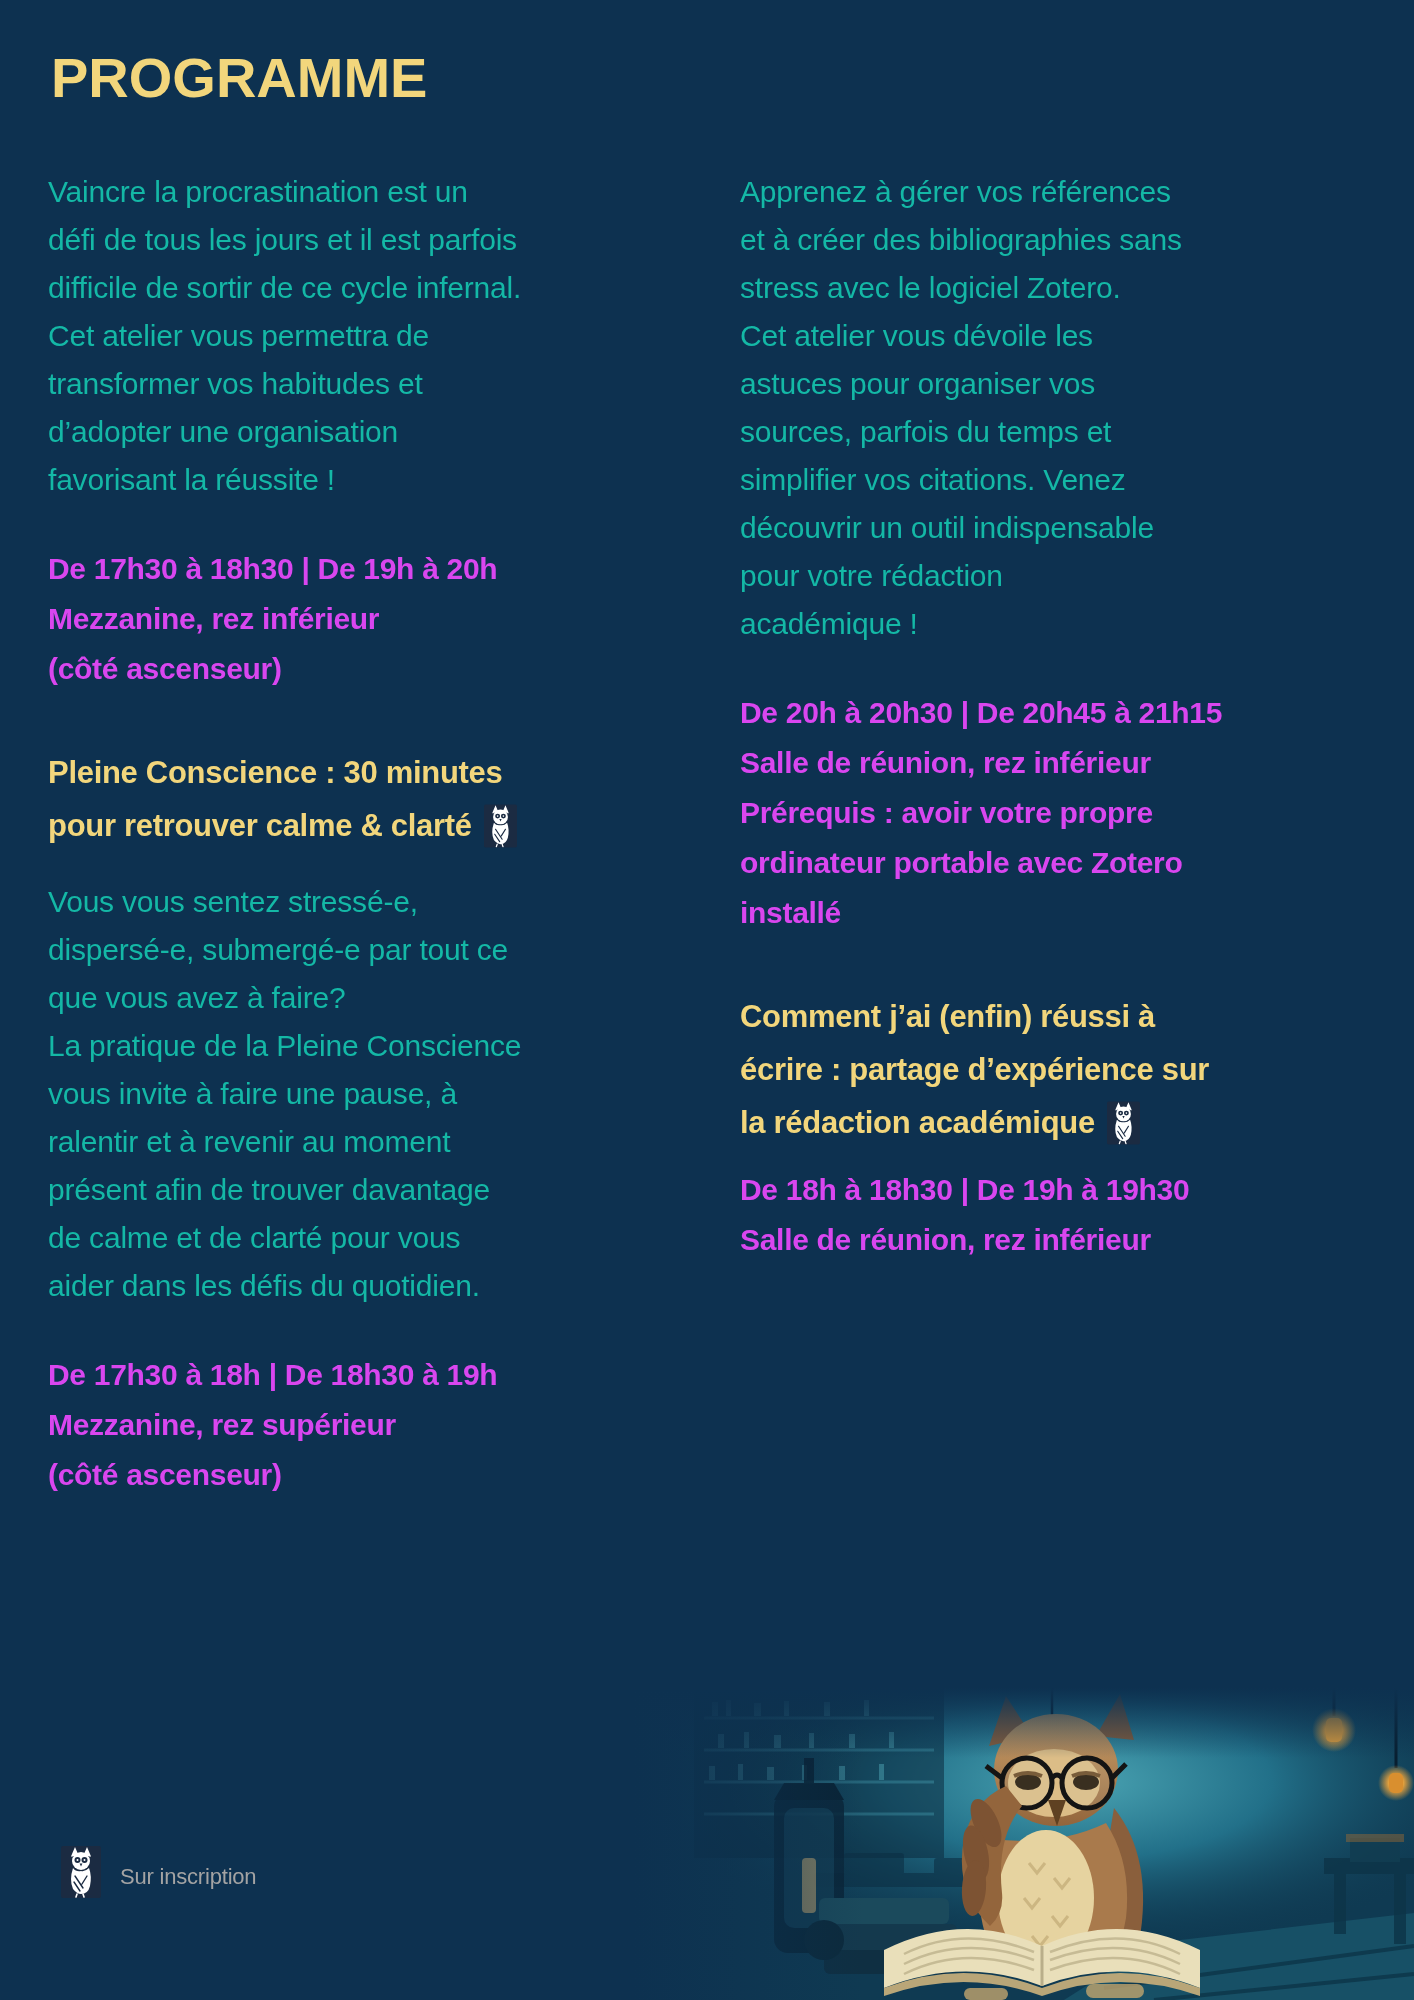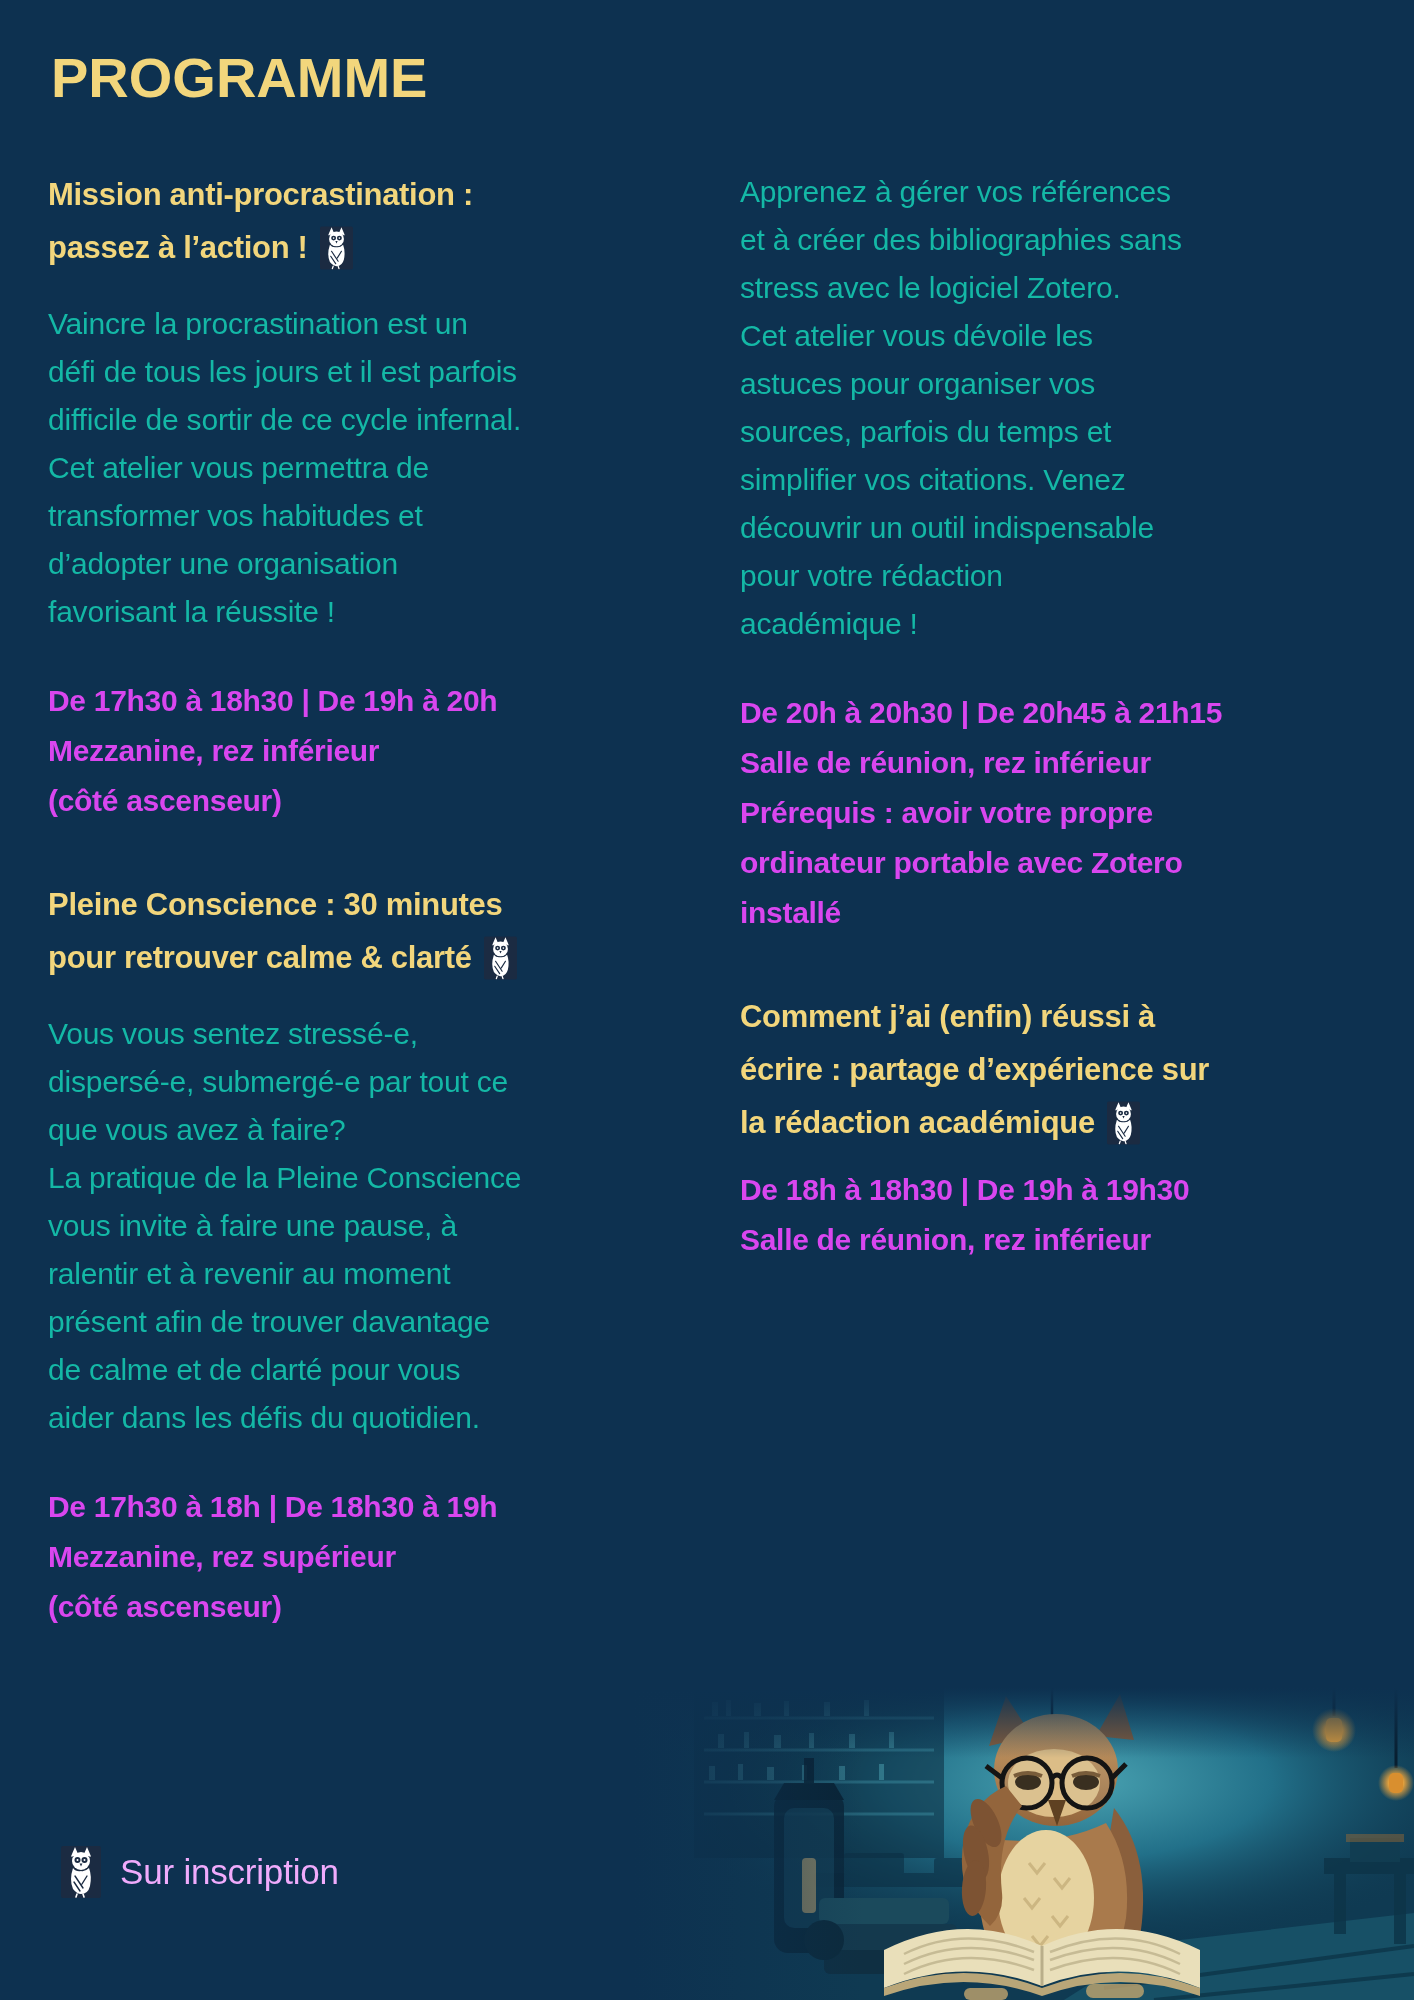--- a/index.html
+++ b/index.html
@@ -42,21 +42,21 @@
   .col-right .workshop + .workshop .ws-title{margin-bottom:16px;}
   .col-right .workshop + .workshop .ws-desc{margin-bottom:26px;}
 
   .owl{display:inline-block;vertical-align:-12px;margin-left:12px;}
   .owl-inline{width:33px;height:44px;}
   .owl-footer{width:46px;height:52px;margin:0 16px 0 0;vertical-align:-14px;}
   .owl-bg{fill:#1b2b42;}
 
   .footer{
     position:absolute;left:58px;top:1846px;
-    font-size:35px;color:#f0abfc;letter-spacing:-0.2px;
+    font-size:22px;color:#a3a3a3;letter-spacing:-0.2px;
   }
   .footer .txt{vertical-align:baseline;}
 
   .illustration{
     position:absolute;right:0;bottom:0;width:780px;height:312px;
   }
   .illustration svg{display:block;}
 </style>
 </head>
 <body>
@@ -88,24 +88,20 @@
     </symbol>
   </defs>
 </svg>
 
 <div class="poster">
 
   <h1 class="title">PROGRAMME</h1>
 
   <div class="col col-left">
     <section class="workshop">
-      <h2 class="ws-title"><span class="t">Mission anti-procrastination :
-passez à l’action !</span><svg class="owl owl-inline">
-            <use href="#owl-symbol"></use>
-          </svg></h2>
       <p class="ws-desc">Vaincre la procrastination est un
 défi de tous les jours et il est parfois
 difficile de sortir de ce cycle infernal.
 Cet atelier vous permettra de
 transformer vos habitudes et
 d’adopter une organisation
 favorisant la réussite !</p>
       <p class="ws-schedule">De 17h30 à 18h30 | De 19h à 20h
 Mezzanine, rez inférieur
 (côté ascenseur)</p>

